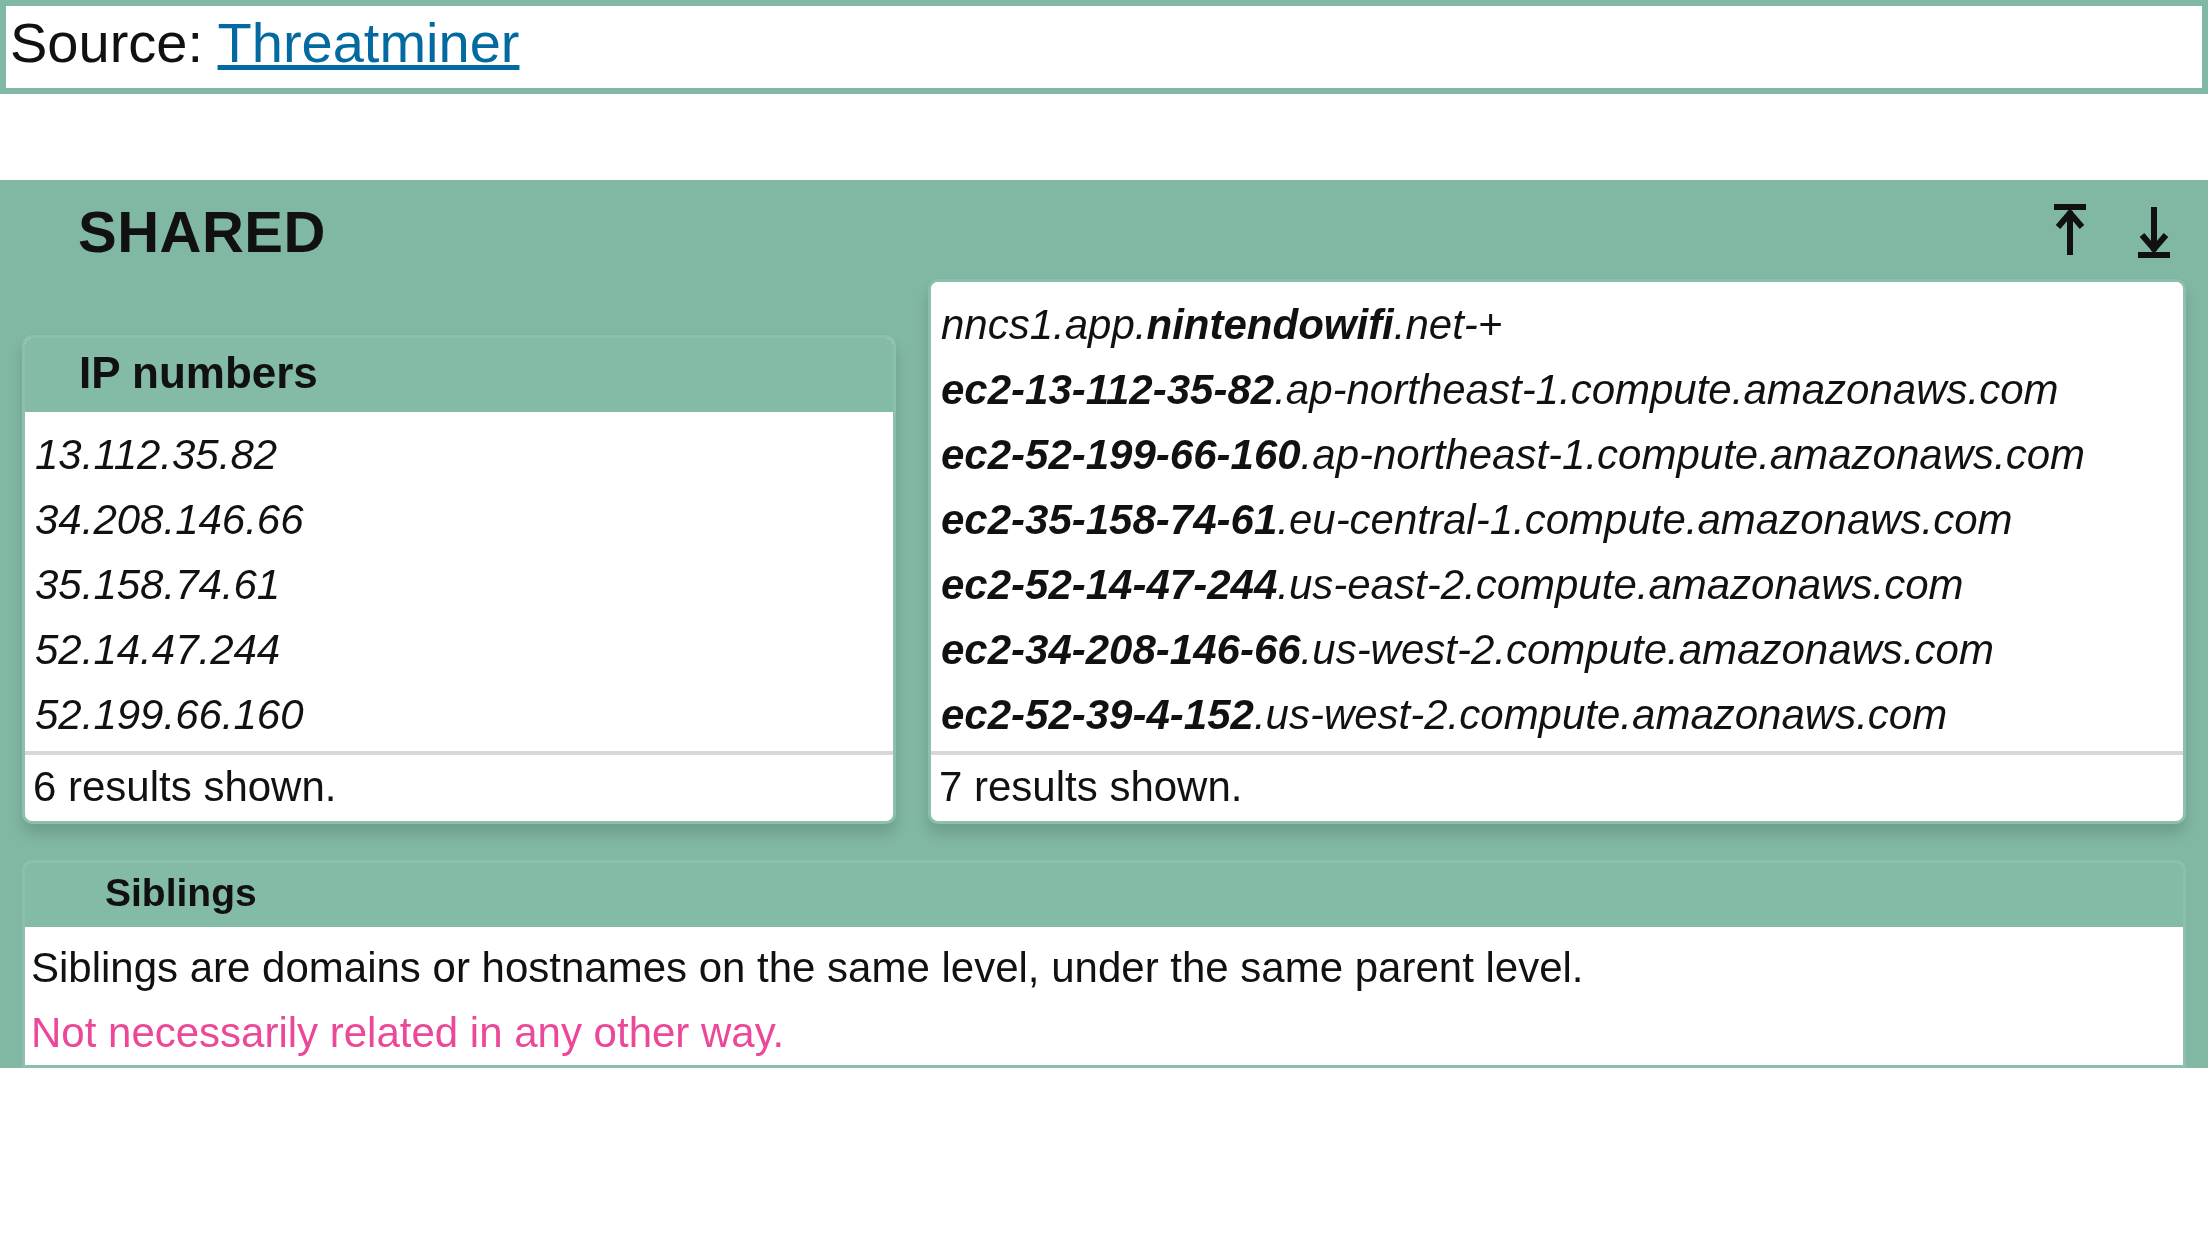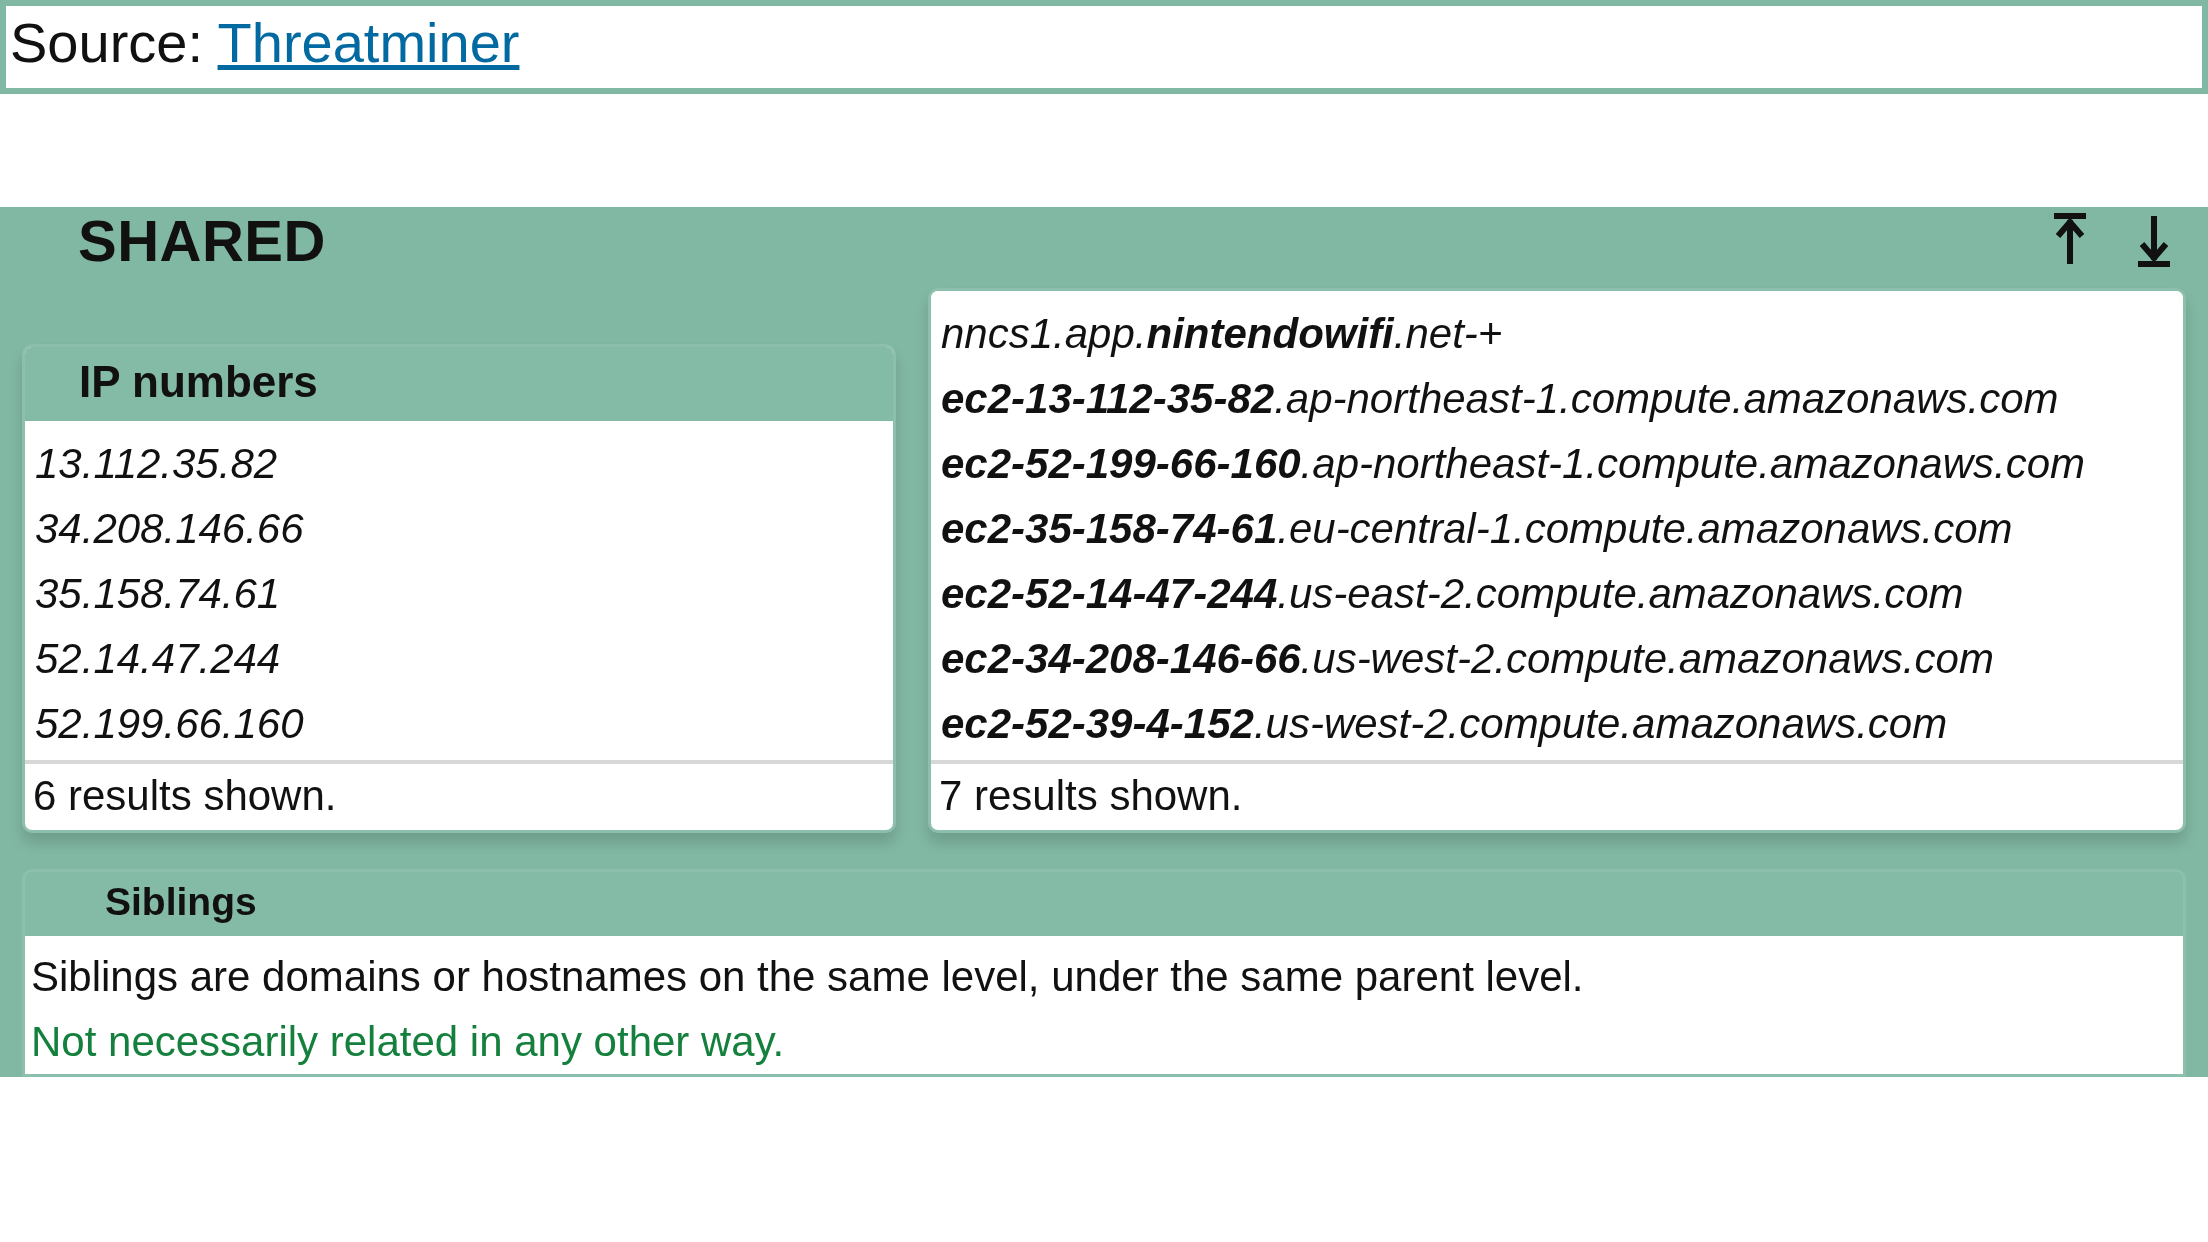--- a/index.html
+++ b/index.html
@@ -43,22 +43,21 @@
 
   
   .main {
     background: var(--green);
     padding: 0 0 0 0;
   }
   .section-header-row {
     display: flex;
     align-items: center;
     justify-content: space-between;
-    padding: 0 28px 14px 78px;
-    margin-top: 27px;
+    padding: 18px 28px 14px 78px;
   }
   .section-header-row h1 {
     margin: 0;
     font-size: 58px;
     font-weight: 700;
     letter-spacing: 0.5px;
   }
   .arrow-group {
     display: flex;
     gap: 44px;
@@ -133,21 +132,21 @@
   }
   .siblings-body {
     margin: 0 22px;
     background: #ffffff;
     border: 3px solid var(--panel-border);
     border-top: none;
     padding: 8px 10px 0 6px;
     font-size: 42px;
     line-height: 1.55;
   }
-  .siblings-body .cut { color:#15803d; white-space:nowrap; overflow:hidden; }
+  .siblings-body .cut { color:#ec4899; white-space:nowrap; overflow:hidden; }
 </style>
 </head>
 <body>
 
 <div class="source-bar-outer">
   <div class="source-bar">
     <span>Source: </span><a href="#">Threatminer</a>
   </div>
 </div>
 

